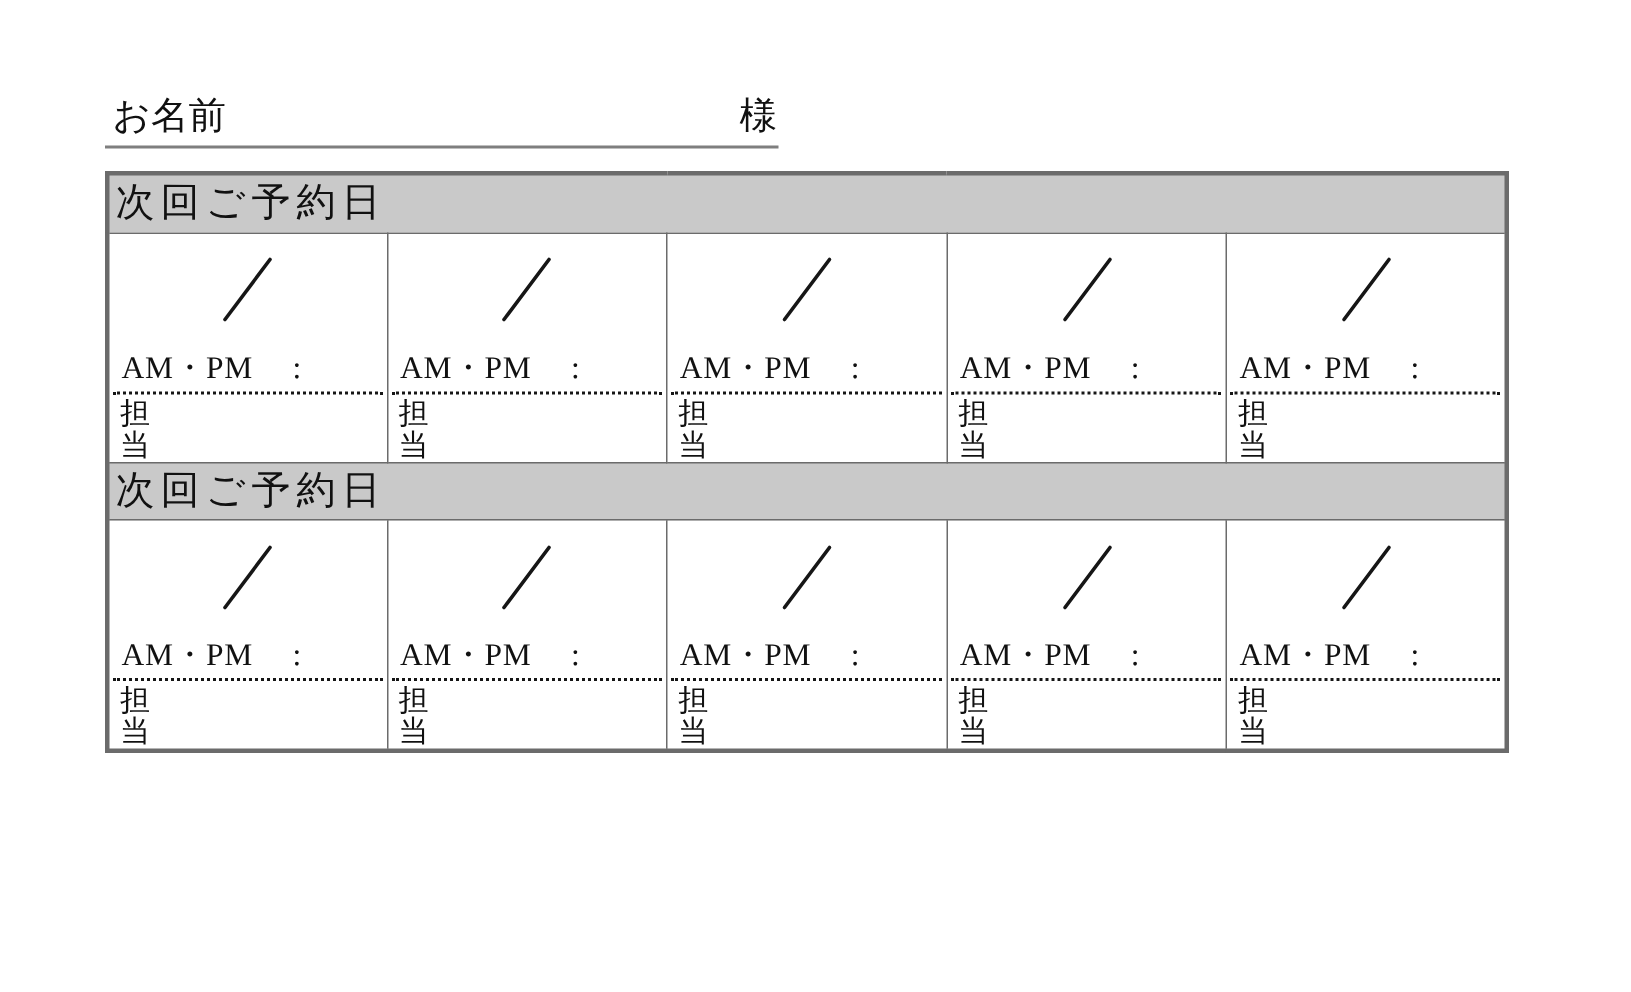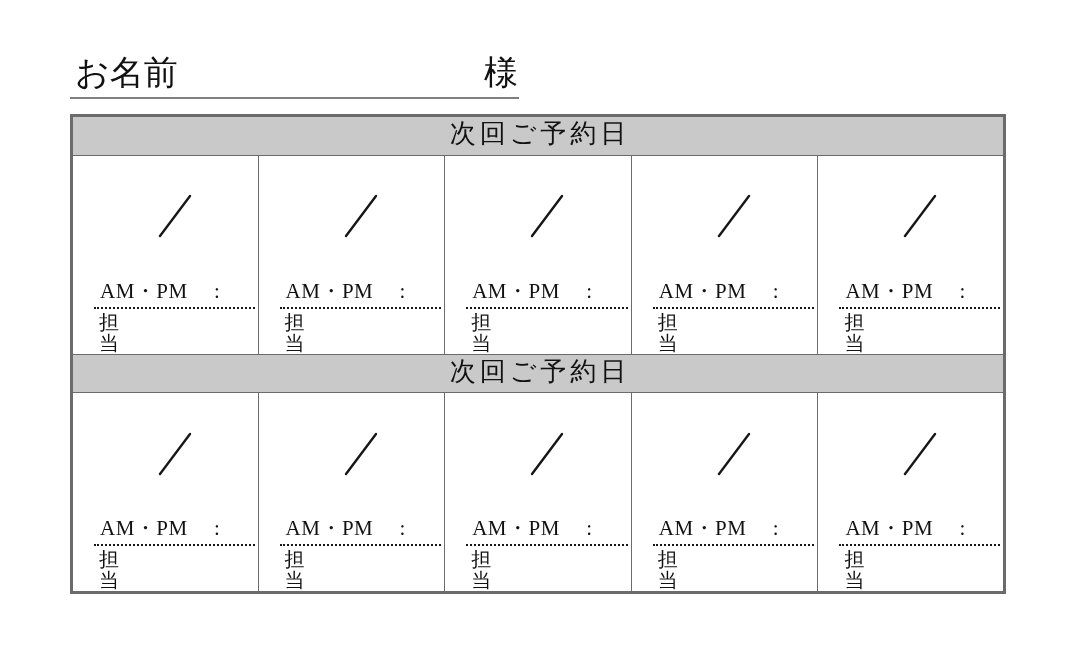--- a/index.html
+++ b/index.html
@@ -32,21 +32,21 @@
   }
   .name-field {
     width: 449px;
     display: flex;
     justify-content: space-between;
     align-items: flex-end;
     border-bottom: 2px solid var(--underline);
     padding: 0 1px 7px 5px;
   }
   .name-label, .honorific {
-    font-size: 34px;
+    font-size: 25px;
     line-height: 1;
     white-space: nowrap;
   }
   .field-gap { width: 34px; }
   .no-field {
     flex: 1;
     border-bottom: 2px solid var(--underline);
     padding: 0 0 3px 2px;
   }
   .no-label {
@@ -65,38 +65,36 @@
     table-layout: fixed;
   }
   .reservation-table td {
     border: 1.5px solid var(--table-border);
   }
   .reservation-table {
     border: 3px solid var(--table-border);
   }
   .section-header-cell {
     background: var(--header-bg);
-    text-align: center;
+    text-align: left;
     font-size: 26px;
     letter-spacing: 4px;
     padding: 4px 0 5px 4px;
     line-height: 1.1;
-    font-family: Liberation Mono, monospace;
   }
   .slot-cell {
     width: 20%;
     padding: 0;
     vertical-align: top;
     background: #ffffff;
   }
   .cell {
-    height: 198px;
+    height: 152px;
     display: flex;
     flex-direction: column;
-    padding-left: 19px;
   }
   .slash-area {
     flex: 1 1 auto;
     display: flex;
     align-items: center;
     justify-content: center;
   }
   .slash-svg line {
     stroke: #161616;
     stroke-width: 2.4;

